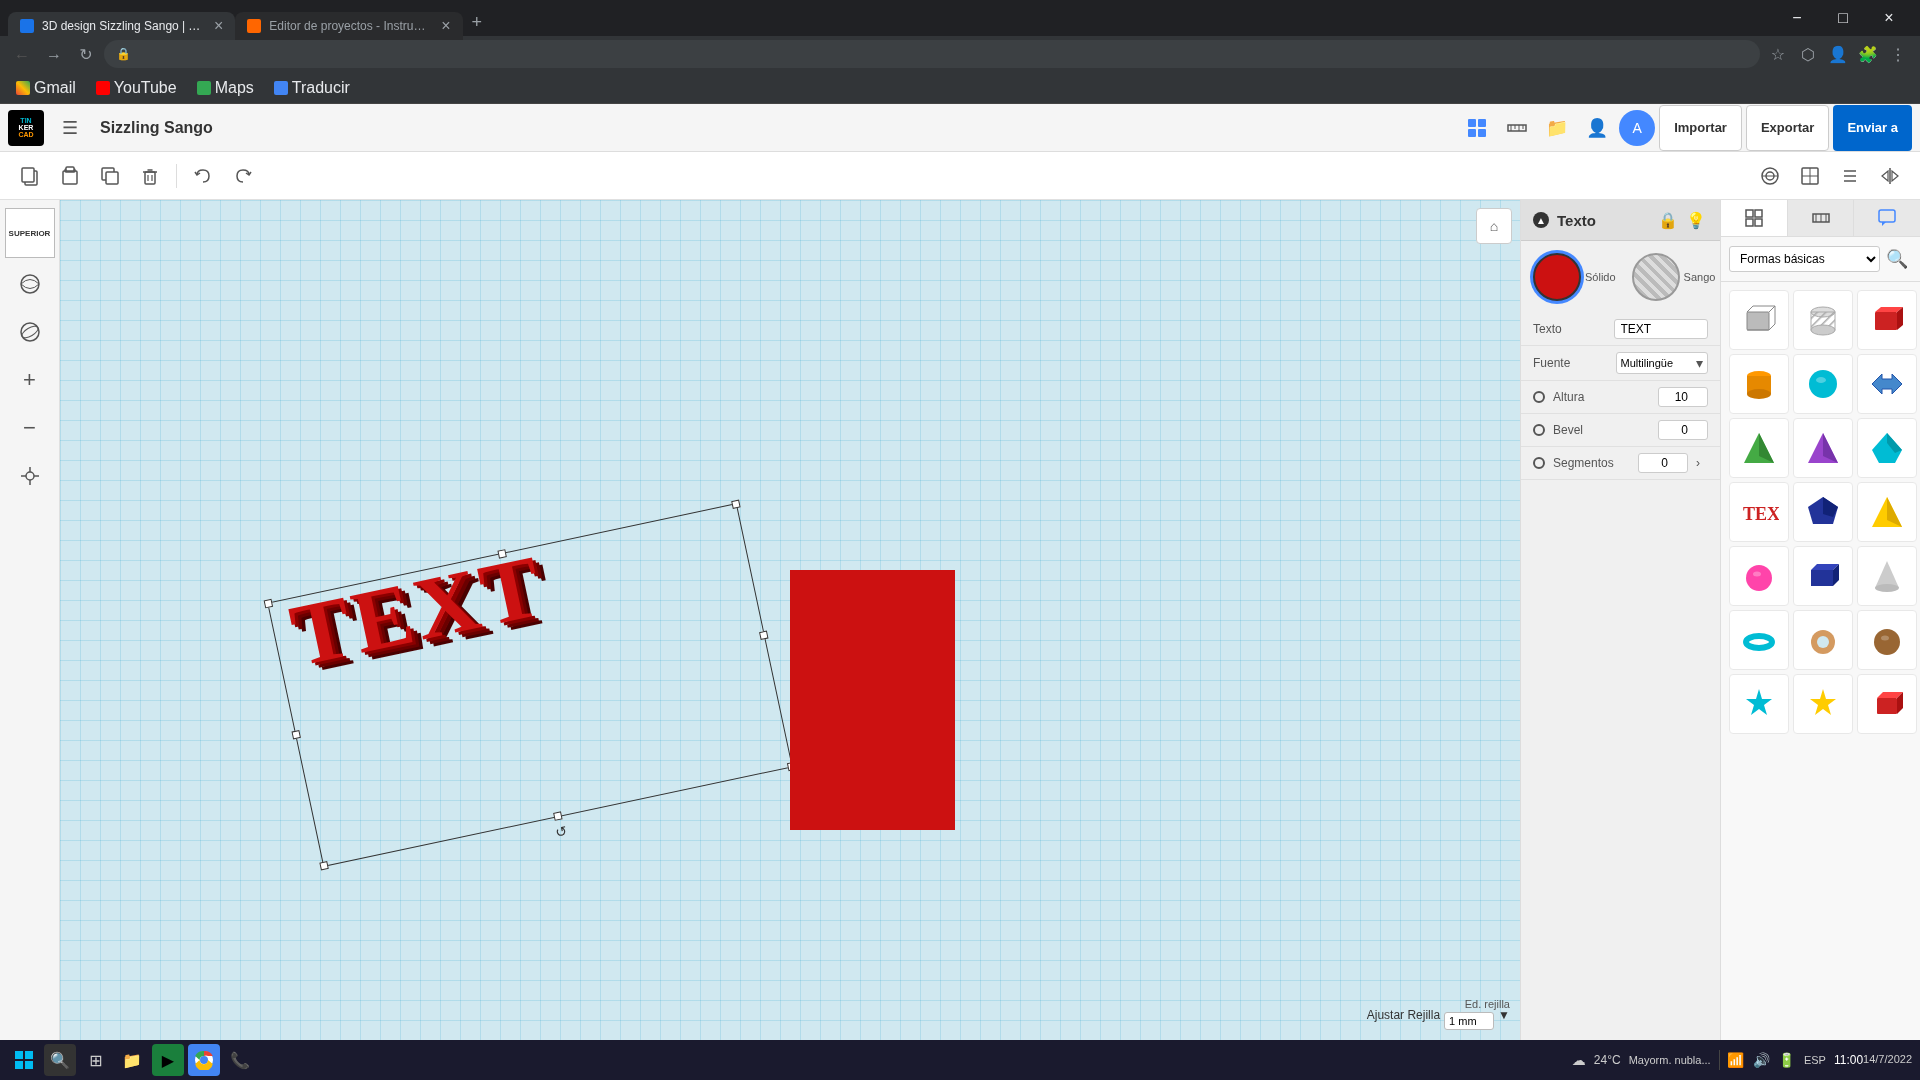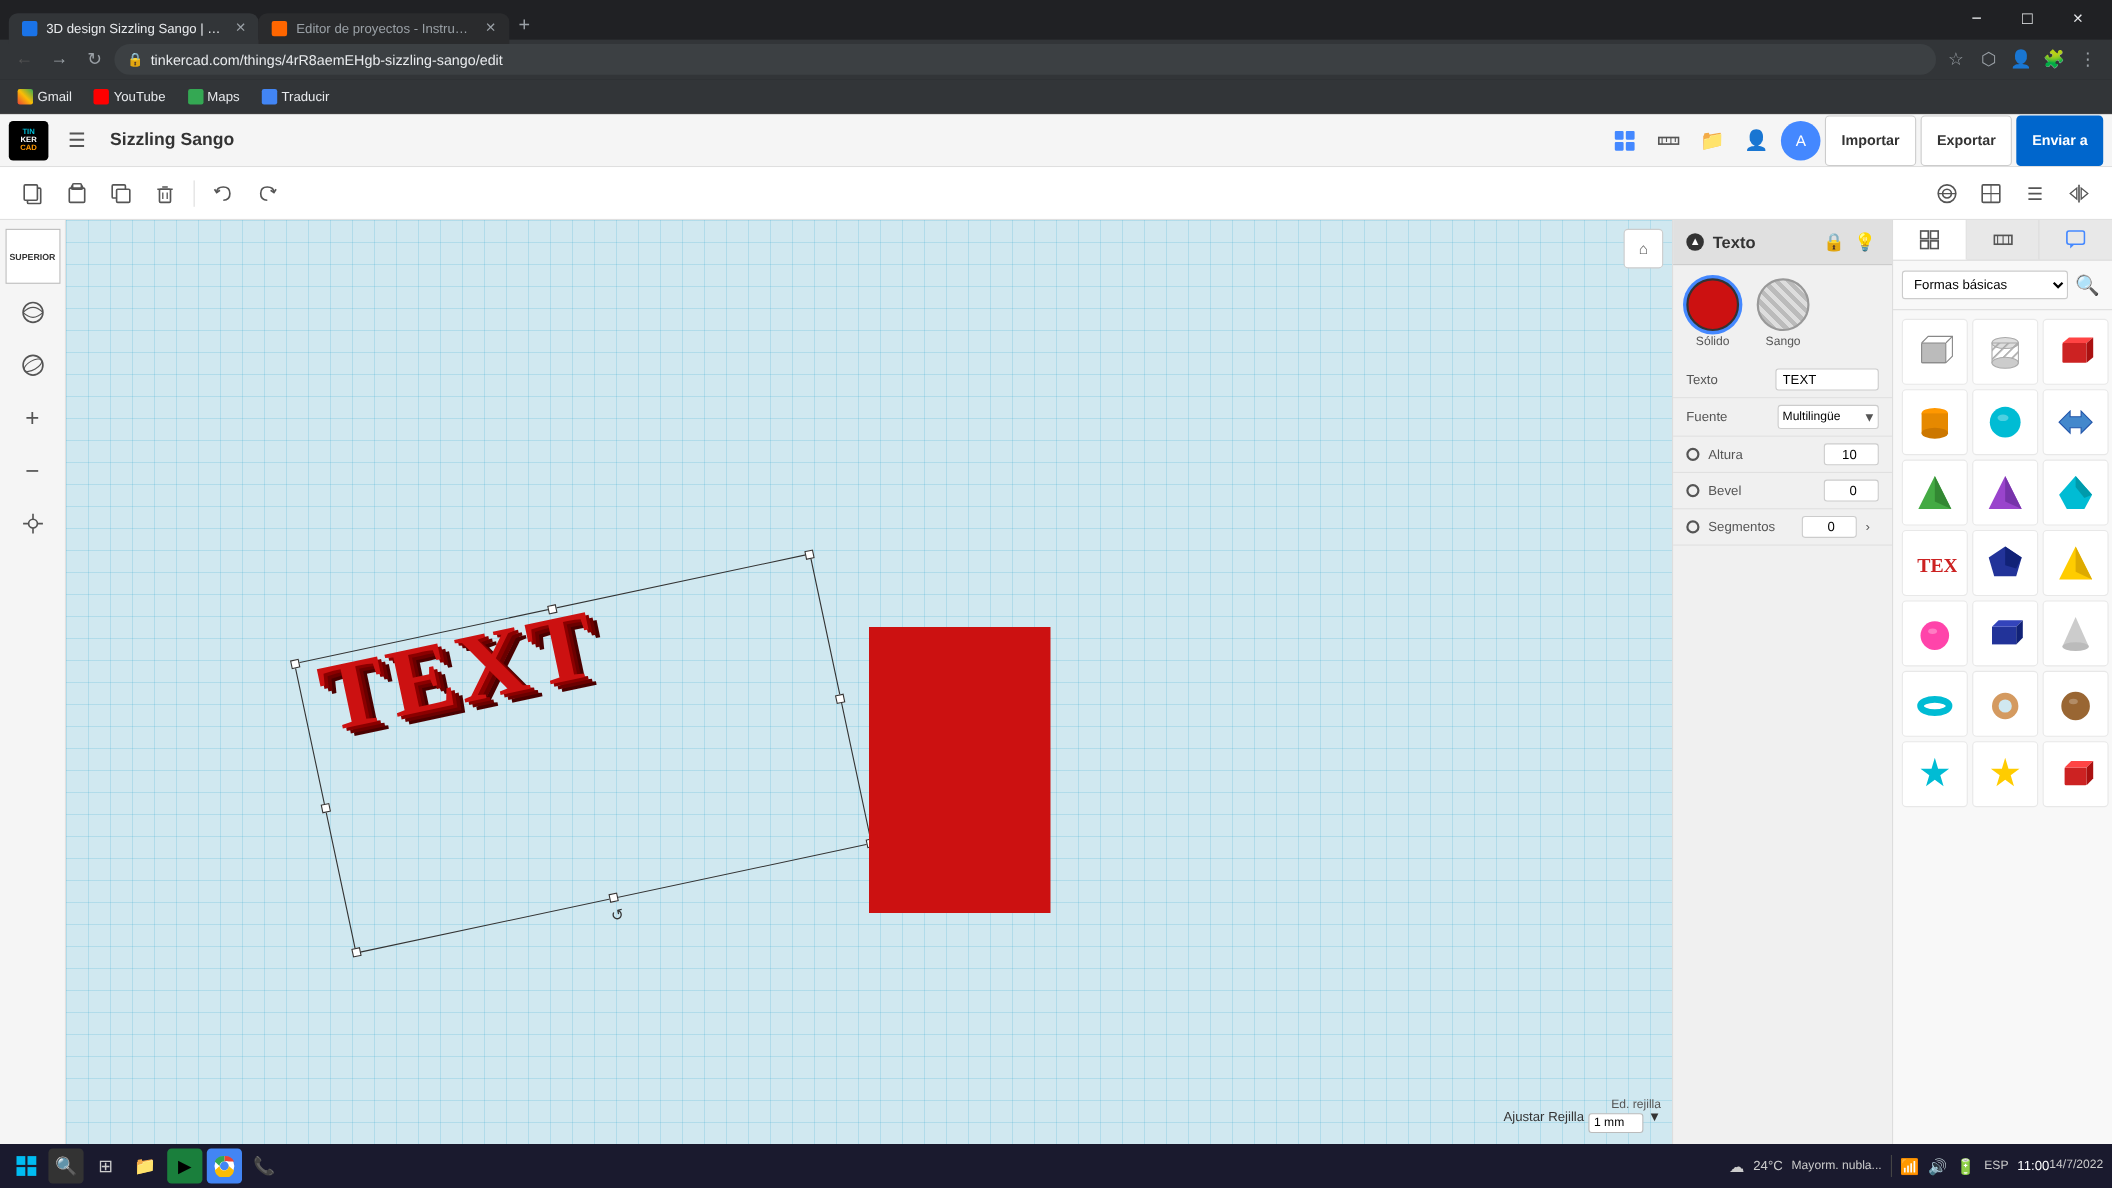--- a/index.html
+++ b/index.html
@@ -45,21 +45,21 @@
     .omnibar-actions { display: flex; gap: 2px; align-items: center; }
     .omnibar-icon { width: 28px; height: 28px; display:flex; align-items:center; justify-content:center; border-radius: 50%; color: #9aa0a6; font-size: 16px; cursor: pointer; }
 
     
     .bookmarks-bar {
       display: flex; align-items: center; background: #323538; height: 32px;
       padding: 0 8px; gap: 4px; border-bottom: 1px solid #444;
     }
     .bookmark-item {
       display: flex; align-items: center; gap: 4px; padding: 2px 8px;
-      border-radius: 4px; color: #e8eaed; font-size: 12px; cursor: pointer; justify-content: center;
+      border-radius: 4px; color: #e8eaed; font-size: 16px; cursor: pointer; justify-content: center;
     }
     .bookmark-favicon { width: 14px; height: 14px; border-radius: 2px; }
     .yt-favicon { background: #ff0000; }
     .maps-favicon { background: #34a853; }
     .translate-favicon { background: #4285f4; }
 
     
     .app-content { display: flex; flex-direction: column; flex: 1; background: #fff; }
 
     
@@ -198,21 +198,21 @@
     .inspector-header {
       display: flex; align-items: center; background: #e0e0e0; padding: 8px 12px;
       border-bottom: 1px solid #ccc; gap: 8px;
     }
     .inspector-title { font-size: 15px; font-weight: 600; color: #333; flex: 1; }
     .inspector-header-icons { display: flex; gap: 4px; }
     .insp-icon { width: 24px; height: 24px; display:flex; align-items:center; justify-content:center; font-size: 16px; cursor: pointer; color: #555; }
 
     
     .color-section { display: flex; align-items: center; padding: 12px; gap: 16px; }
-    .color-swatch-wrap { display: flex; flex-direction: column; align-items: center; gap: 4px; }
+    .color-swatch-wrap { display: flex; flex-direction: row; align-items: center; gap: 4px; }
     .color-swatch {
       width: 48px; height: 48px; border-radius: 50%; cursor: pointer;
       border: 2px solid transparent;
     }
     .swatch-solid { background: #cc1111; border-color: #333; box-shadow: 0 0 0 3px #4488ff; }
     .swatch-hollow {
       background: repeating-linear-gradient(45deg, #bbb 0px, #bbb 4px, #ddd 4px, #ddd 8px);
       border-color: #999;
     }
     .swatch-label { font-size: 11px; color: #555; }
@@ -304,21 +304,20 @@
       <div class="win-btn close">×</div>
     </div>
   </div>
 
   <div class="omnibar">
     <div class="nav-btn disabled">←</div>
     <div class="nav-btn">→</div>
     <div class="nav-btn">↻</div>
     <div class="address-bar">
       <span class="lock-icon">🔒</span>
-      <span class="address-text">tinkercad.com/things/4rR8aemEHgb-sizzling-sango/edit</span>
     </div>
     <div class="omnibar-actions">
       <div class="omnibar-icon">☆</div>
       <div class="omnibar-icon">⬡</div>
       <div class="omnibar-icon">👤</div>
       <div class="omnibar-icon">🧩</div>
       <div class="omnibar-icon">⋮</div>
     </div>
   </div>
 

